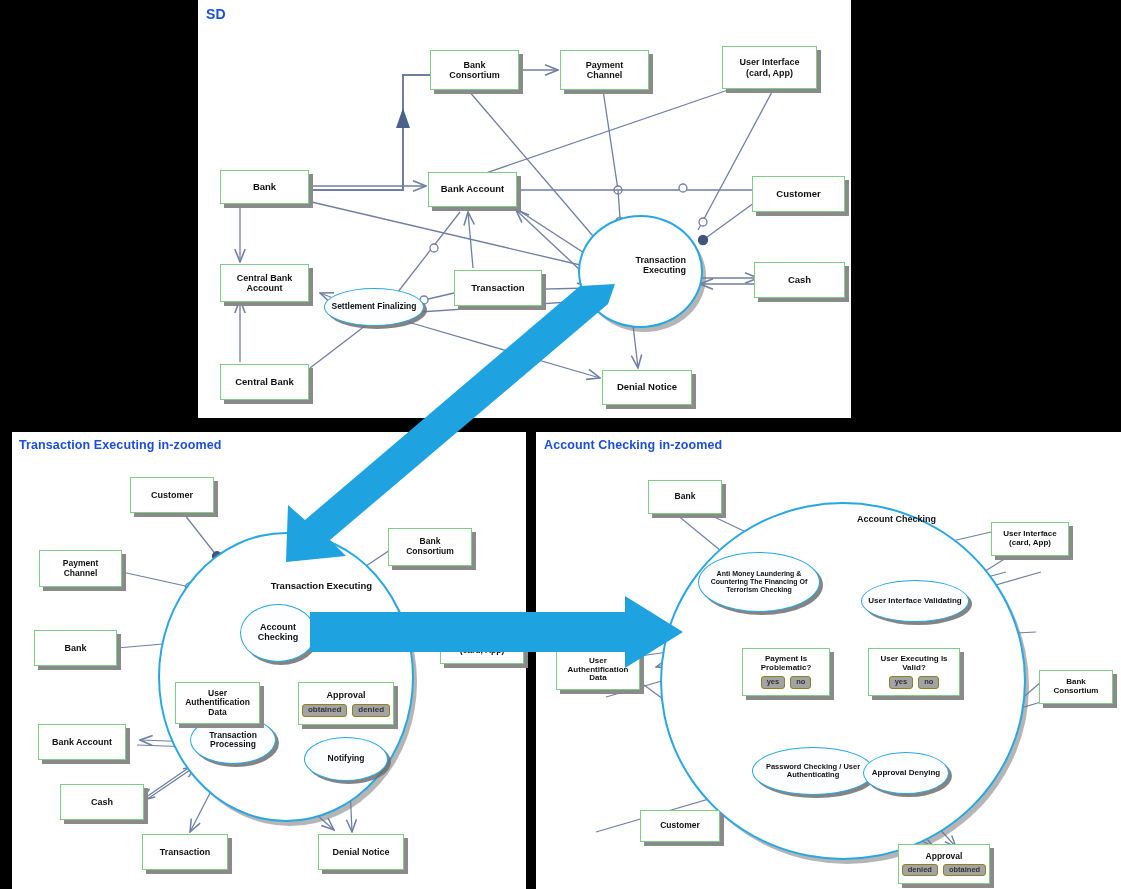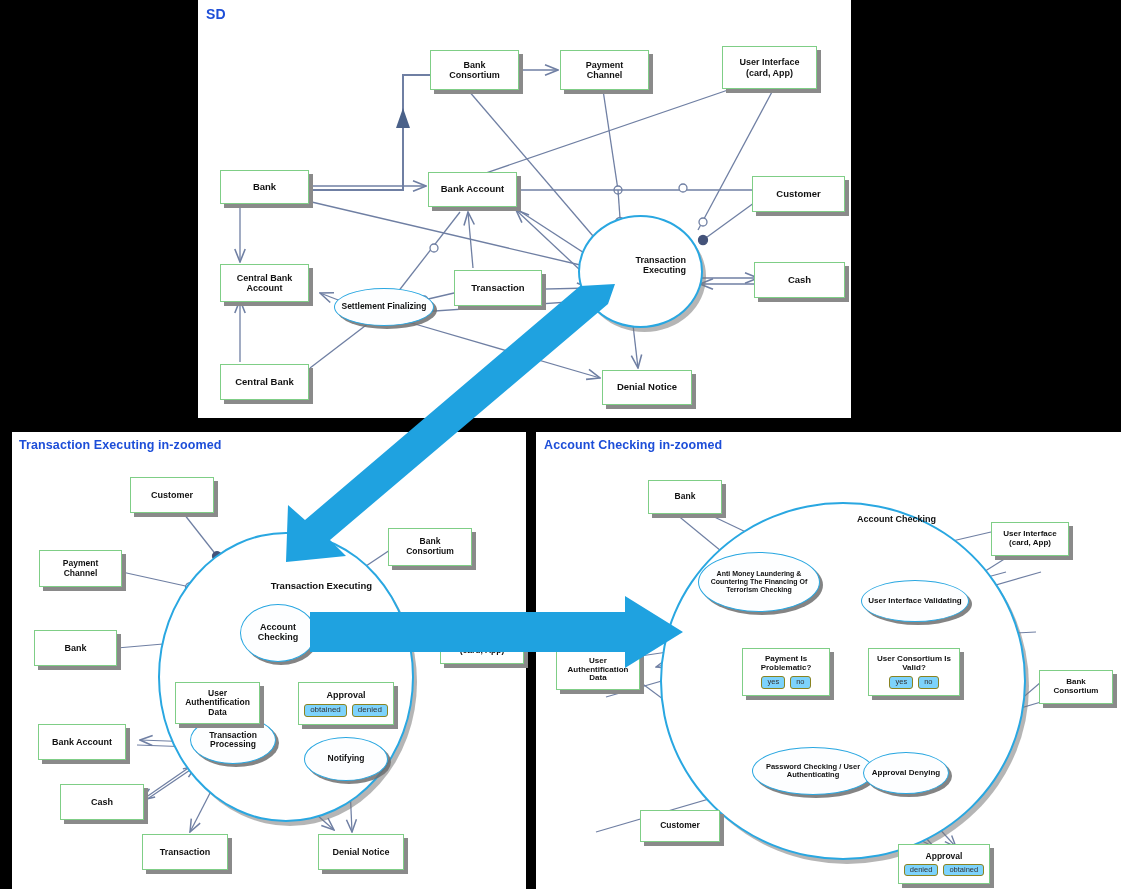--- a/index.html
+++ b/index.html
@@ -20,22 +20,22 @@
   .ell{position:absolute;box-sizing:border-box;background:#fdfeff;border:1.6px solid #29a7e1;
        border-radius:50%;box-shadow:3px 3px 0 0 rgba(110,110,110,.85);display:flex;
        align-items:center;justify-content:center;text-align:center;color:#111;font-weight:bold;
        line-height:1.1;}
 
   .bigcircle{position:absolute;box-sizing:border-box;border:2.6px solid #29a7e1;border-radius:50%;
              background:#fff;box-shadow:4px 5px 0 -1px rgba(120,120,120,.55);}
   .bigcircle-label{position:absolute;font-weight:bold;color:#111;text-align:right;}
 
   .chip-row{display:flex;gap:5px;margin-top:3px;}
-  .chip{border:1.3px solid #8a8320;border-radius:3px;background:#7dd3fc;color:#333;
-        font-weight:normal;padding:1px 5px;}
+  .chip{border:1.3px solid #8a8320;border-radius:3px;background:#a3a3a3;color:#333;
+        font-weight:bold;padding:1px 5px;}
 
   .bluearrow{position:absolute;}
 </style>
 </head>
 <body>
 
 <div id="page">
 
   <div class="panel" style="left:198px;top:0px;width:653px;height:418px;">
     <div class="panel-title" style="left:8px;top:6px;font-size:14px;">SD</div>
@@ -144,21 +144,21 @@
     <div class="node" style="left:556px;top:262px;width:91px;height:36px;font-size:9.5px;">
       <span>Cash</span>
     </div>
     <div class="node" style="left:22px;top:364px;width:89px;height:36px;font-size:9.5px;">
       <span>Central Bank</span>
     </div>
     <div class="node" style="left:404px;top:370px;width:90px;height:35px;font-size:9.5px;">
       <span>Denial Notice</span>
     </div>
 
-    <div class="ell" style="left:136px;top:288px;width:100px;height:38px;font-size:8.5px;">
+    <div class="ell" style="left:126px;top:288px;width:100px;height:38px;font-size:8.5px;">
       <div>
         <span>Settlement</span>
         <span>Finalizing</span>
       </div>
     </div>
 
     <div class="bigcircle" style="left:380px;top:215px;width:125px;height:113px;"></div>
     <div class="bigcircle-label" style="left:398px;top:255px;width:90px;font-size:9px;">
       <span>Transaction</span>
       <span>Executing</span>
@@ -379,21 +379,21 @@
     </div>
     <div class="node" style="left:206px;top:216px;width:88px;height:48px;font-size:8px;">
       <span>Payment Is</span>
       <span>Problematic?</span>
       <div class="chip-row">
         <span class="chip" style="font-size:7.5px;">yes</span>
         <span class="chip" style="font-size:7.5px;">no</span>
       </div>
     </div>
     <div class="node" style="left:332px;top:216px;width:92px;height:48px;font-size:8px;">
-      <span>User Consortium Is</span>
+      <span>User Executing Is</span>
       <span>Valid?</span>
       <div class="chip-row">
         <span class="chip" style="font-size:7.5px;">yes</span>
         <span class="chip" style="font-size:7.5px;">no</span>
       </div>
     </div>
     <div class="node" style="left:503px;top:238px;width:74px;height:34px;font-size:8px;">
       <span>Bank</span>
       <span>Consortium</span>
     </div>

